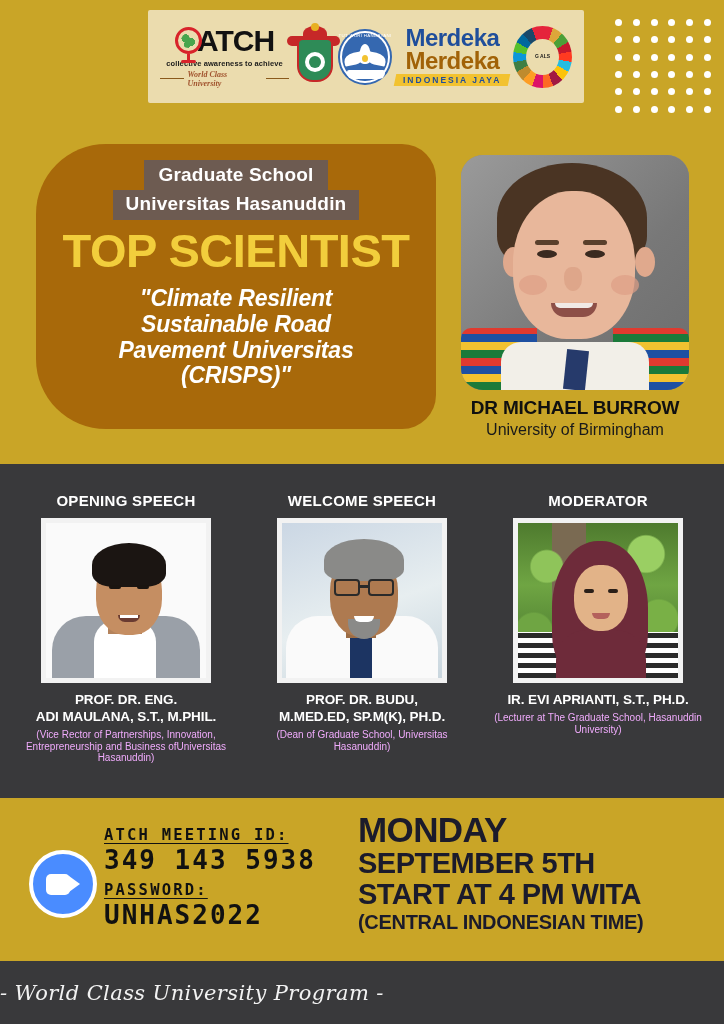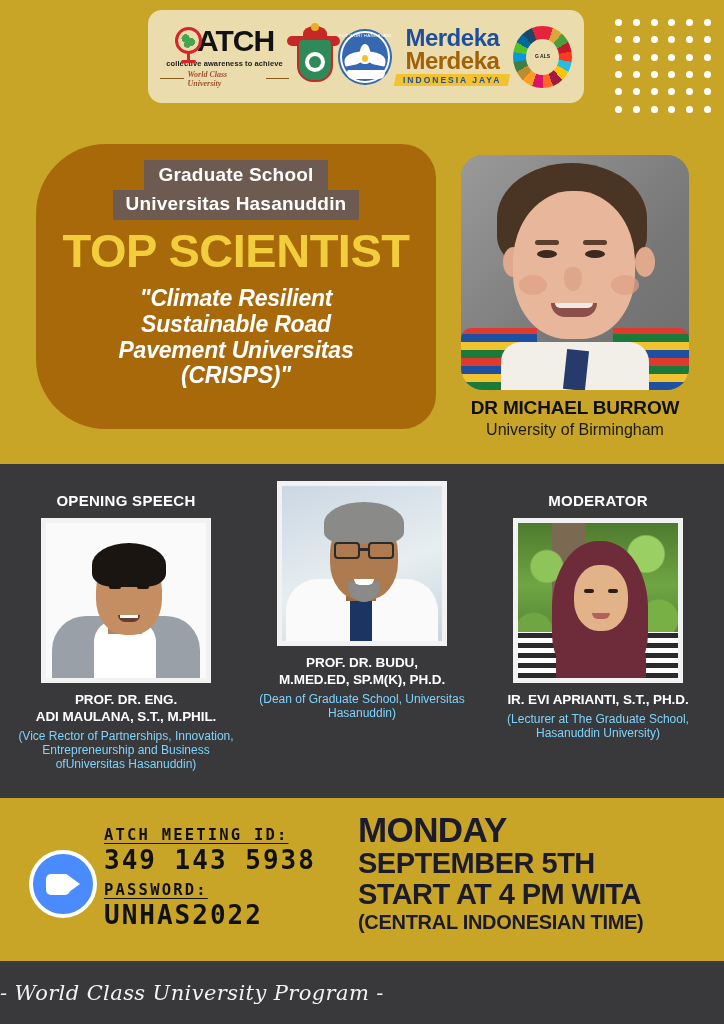--- a/index.html
+++ b/index.html
@@ -23,21 +23,21 @@
     grid-template-rows:repeat(6,1fr);
     place-items:center;
   }
   .dot-grid i { width:7px; height:7px; border-radius:50%; background:#ffffff; display:block; }
 
   
   .logo-bar {
     position:absolute; top:10px; left:148px;
     width:436px; height:93px;
     background:#EBDCAE;
-    border-radius:14px;
+    border-radius:2px;
     display:flex; align-items:center; justify-content:space-between;
     padding:0 12px;
   }
   .logo-catch { display:flex; flex-direction:column; align-items:center; justify-content:center; width:136px; }
   .catch-word { display:flex; align-items:center; font-weight:bold; font-size:30px; letter-spacing:-1px; line-height:1; color:#121212; }
   .catch-globe {
     width:27px; height:27px; border-radius:50%;
     border:3px solid #D8232A; position:relative; margin-right:-5px;
     background:#EBDCAE; overflow:visible;
   }
@@ -135,21 +135,21 @@
   .dark-band { position:absolute; left:0; top:464px; width:724px; height:334px; background:#39393B; }
   .roles { display:flex; padding:8px; }
   .role-col { flex:1; text-align:center; }
   .role-title { margin-top:20px; font-size:15px; font-weight:bold; color:#ffffff; letter-spacing:.3px; }
   .role-photo {
     width:170px; height:165px; margin:9px auto 0; background:#f2f2f2;
     padding:5px; overflow:hidden;
   }
   .role-photo .inner { width:100%; height:100%; overflow:hidden; position:relative; background:#ddd; }
   .role-name { margin-top:9px; font-size:13.5px; font-weight:bold; color:#ffffff; line-height:1.25; letter-spacing:-.1px; }
-  .role-desc { margin-top:3px; font-size:12px; color:#7dd3fc; line-height:1.18; padding:0 6px; }
+  .role-desc { margin-top:3px; font-size:10px; color:#f0abfc; line-height:1.18; padding:0 6px; }
 
   
   .gold-band { position:absolute; left:0; top:798px; width:724px; height:163px; background:#C9A527; }
   .zoom-icon {
     position:absolute; left:29px; top:850px; width:68px; height:68px;
     border-radius:50%; background:#4A8CFF; border:4px solid #ffffff;
     display:flex; align-items:center; justify-content:center;
   }
   .zoom-cam { position:relative; width:34px; height:21px; }
   .zoom-cam .body { position:absolute; left:0; top:0; width:24px; height:21px; background:#fff; border-radius:5px; }
@@ -414,20 +414,21 @@
           </div>
         </div>
         <div class="role-name">
           <div>PROF. DR. ENG.</div>
           <div>ADI MAULANA, S.T., M.PHIL.</div>
         </div>
         <div class="role-desc">(Vice Rector of Partnerships, Innovation, Entrepreneurship and Business ofUniversitas Hasanuddin)</div>
       </div>
 
       <div class="role-col">
+        <div class="role-title">WELCOME SPEECH</div>
         <div class="role-photo">
           <div class="inner">
             <span class="p2-bg"></span>
               <span class="p2-coat"></span>
               <span class="p2-tie"></span>
             <span class="p2-neck"></span>
               <span class="p2-face"></span>
               <span class="p2-beard"></span>
             <span class="p2-hair"></span>
               <span class="p2-glass-l"></span>

